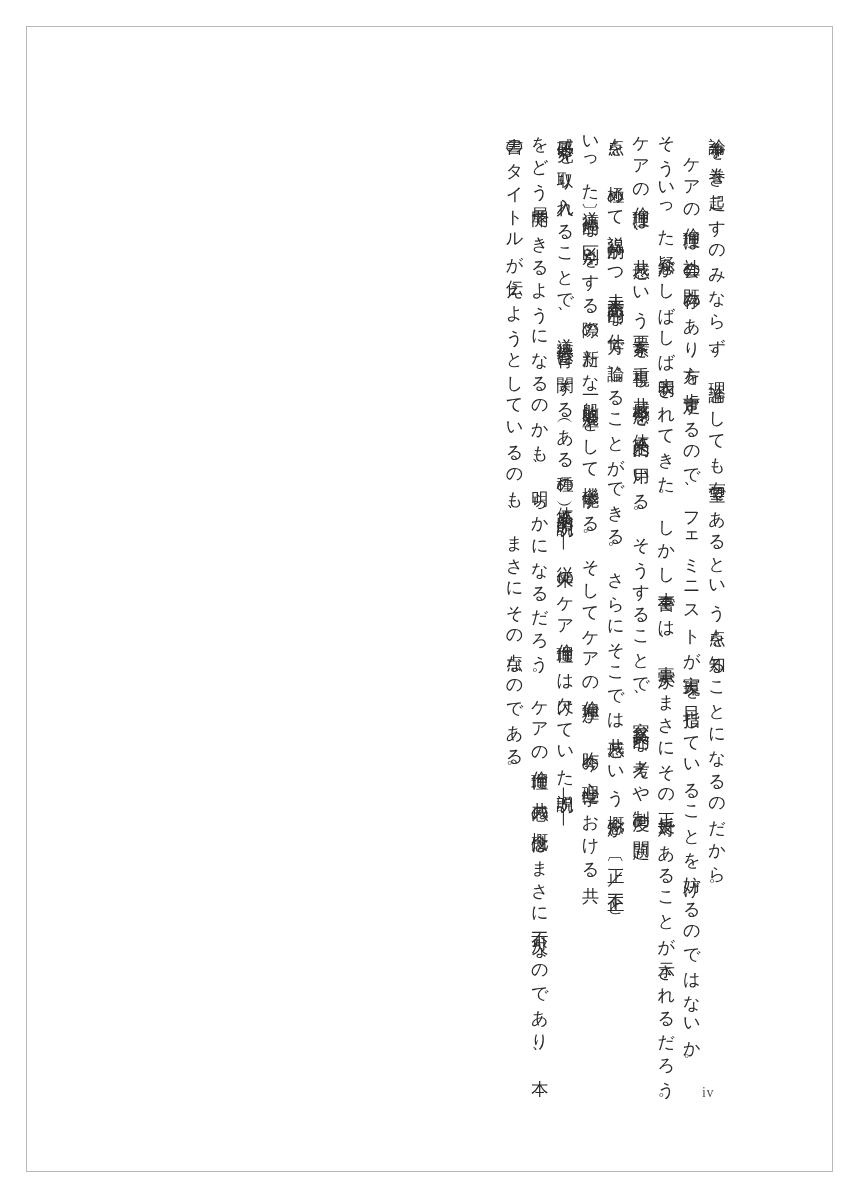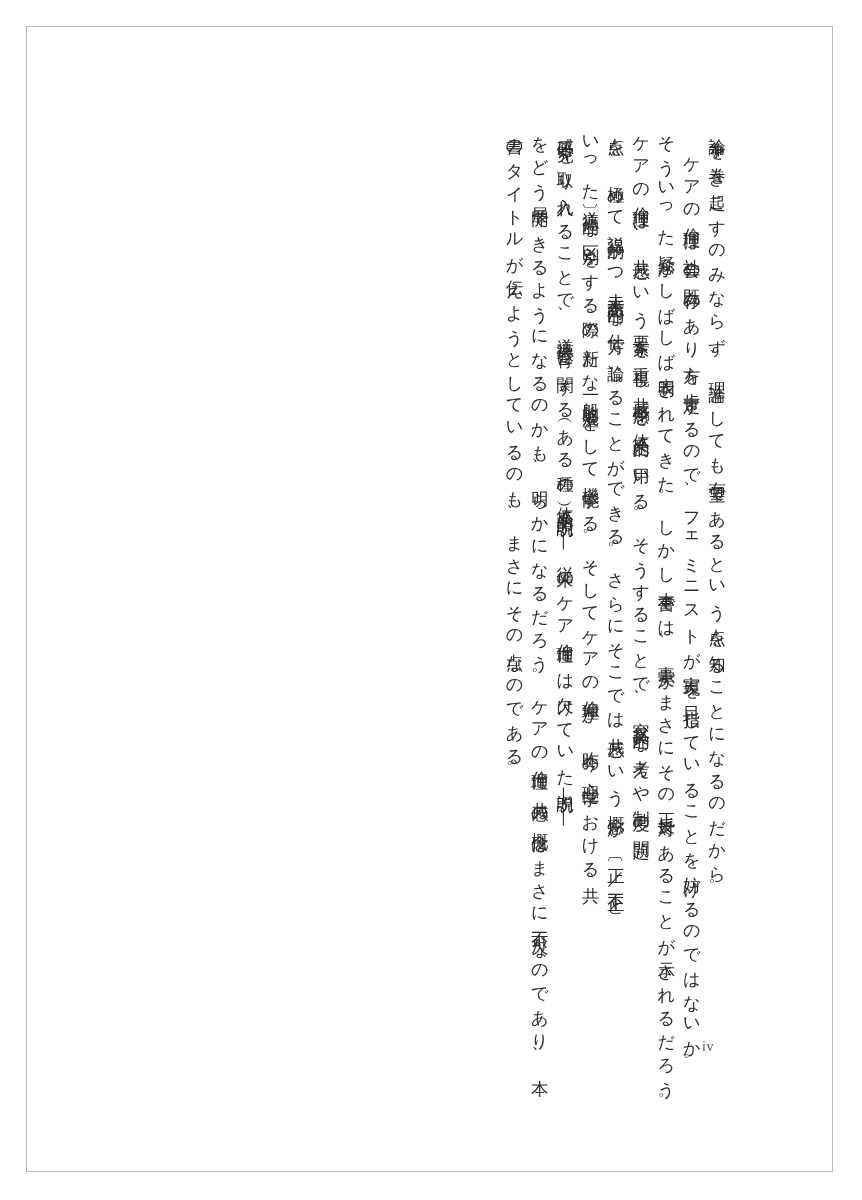--- a/index.html
+++ b/index.html
@@ -37,21 +37,21 @@
       color: #2a2a2a;
       text-orientation: mixed;
     }
     .line {
       display: block;
       white-space: nowrap;
     }
     .page-number {
       position: absolute;
       left: 702px;
-      top: 1039px;
+      top: 1085px;
       font-family: "Liberation Serif", "DejaVu Serif", serif;
       font-size: 14px;
       color: #555555;
       letter-spacing: 0.5px;
     }
   </style>
 </head>
 <body>
 
 <div class="page-frame">

